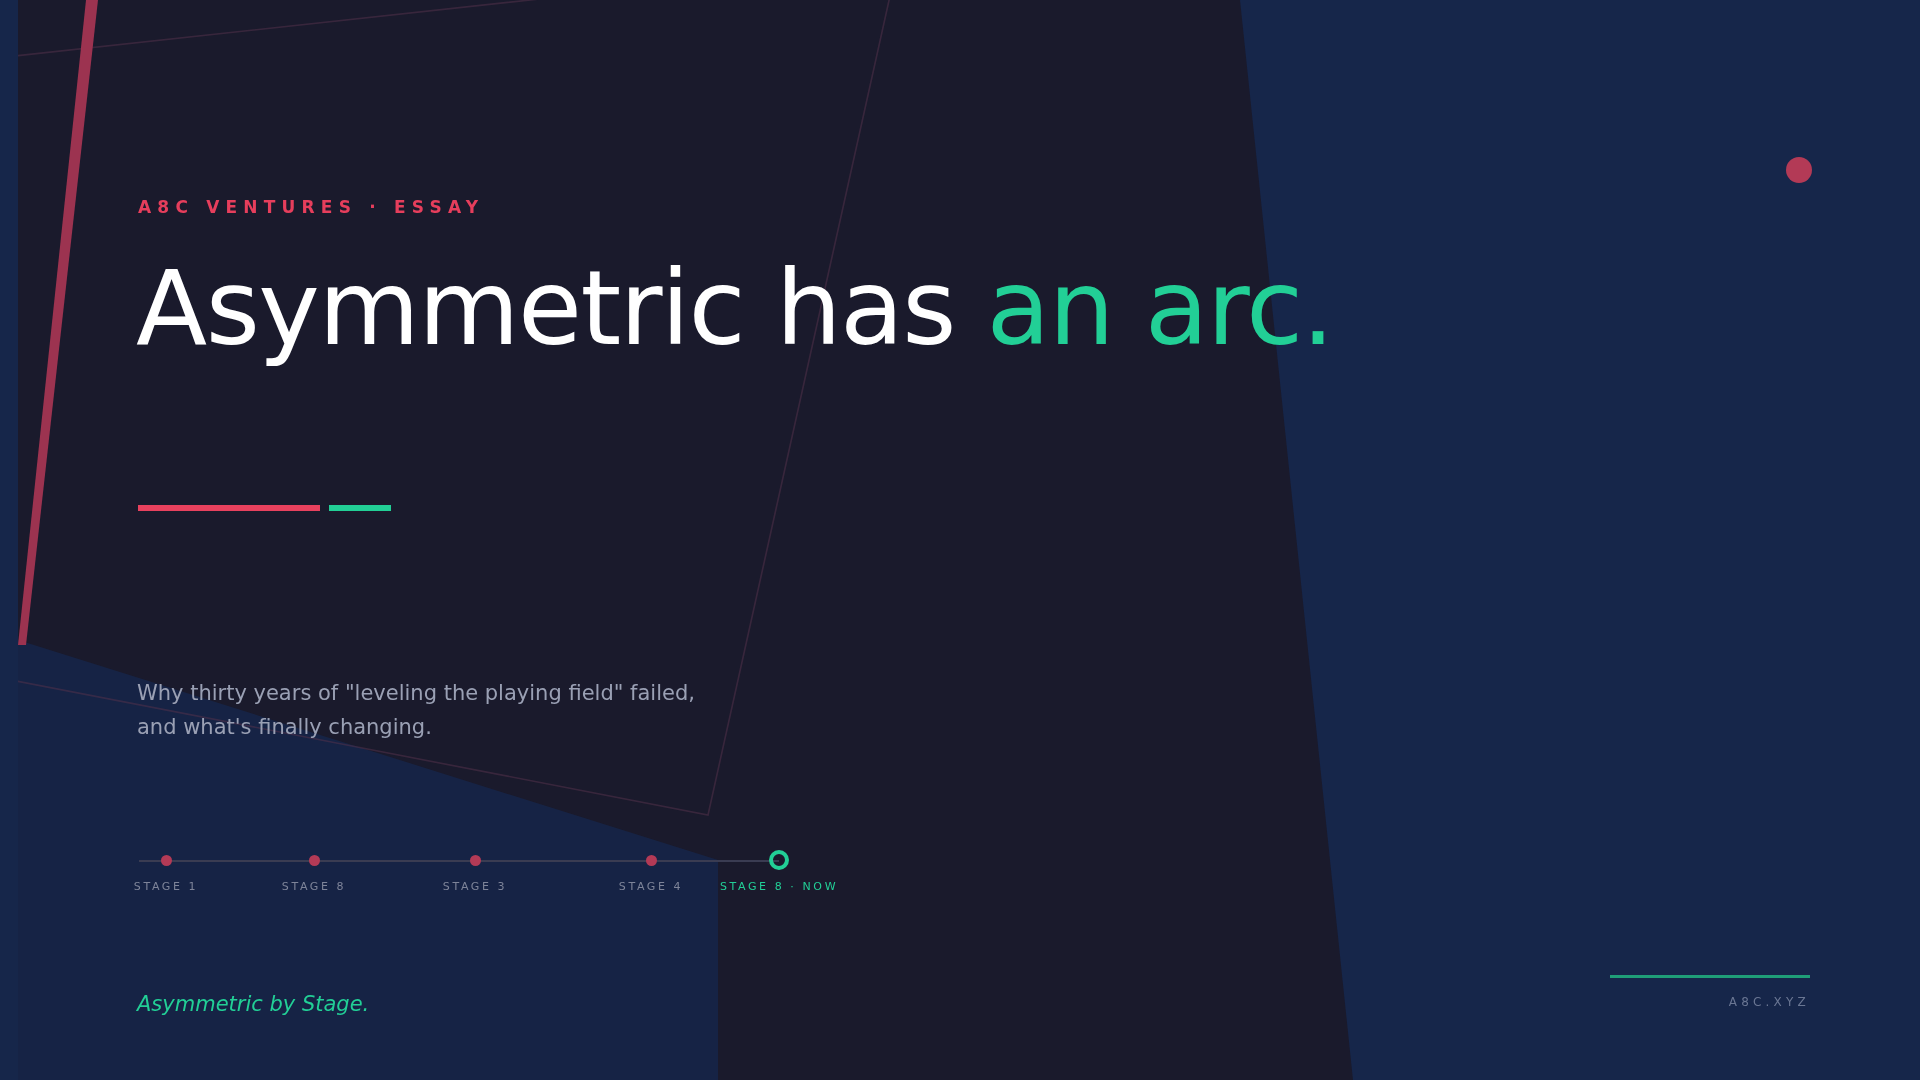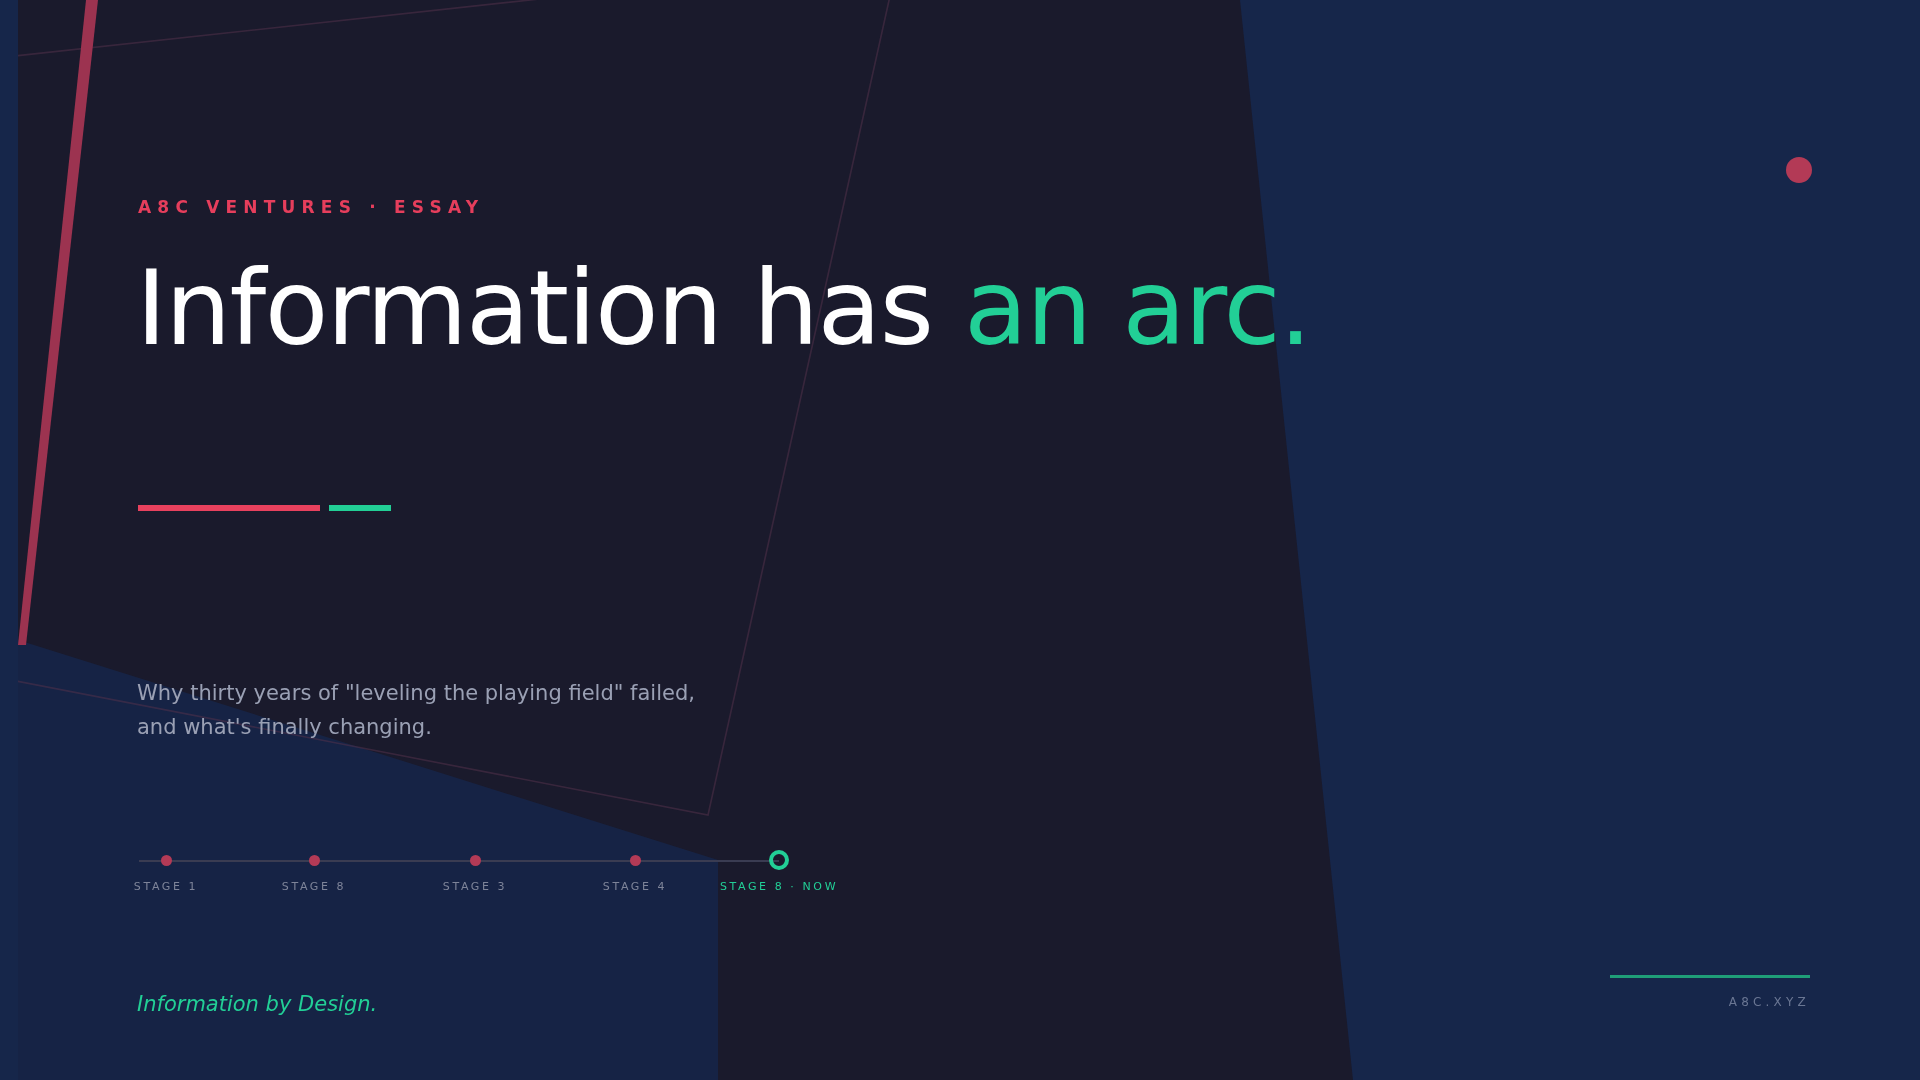--- a/index.html
+++ b/index.html
@@ -177,21 +177,21 @@
       <polygon points="68,0 80,0 8,645 0,645" fill="#9c3350"></polygon>
 
       <circle cx="1781" cy="170" r="13" fill="#b33a56"></circle>
     </svg>
   </div>
 
   <div class="content">
 
     <div class="eyebrow">A8C VENTURES · ESSAY</div>
 
-    <h1 class="headline"><span>Information has </span><span class="accent">an arc.</span></h1>
+    <h1 class="headline"><span>Asymmetric has </span><span class="accent">an arc.</span></h1>
 
     <div class="rule-group">
       <div class="rule-crimson"></div>
       <div class="rule-teal"></div>
     </div>
 
 
     <div class="body-copy">Why thirty years of "leveling the playing field" failed,
 and what's finally changing.</div>
 
@@ -203,32 +203,32 @@
             <div class="lbl">STAGE 1</div>
           </div>
           <div class="node" style="left: 160px;">
             <div class="dot"></div>
             <div class="lbl">STAGE 8</div>
           </div>
           <div class="node" style="left: 321px;">
             <div class="dot"></div>
             <div class="lbl">STAGE 3</div>
           </div>
-          <div class="node" style="left: 481px; justify-content: center;">
+          <div class="node" style="left: 497px; justify-content: center;">
             <div class="dot"></div>
             <div class="lbl">STAGE 4</div>
           </div>
           <div class="node active" style="left: 625px;">
             <div class="dot"></div>
             <div class="lbl">STAGE 8 · NOW</div>
           </div>
         </div>
     </div>
 
-    <div class="tagline">Information by Design.</div>
+    <div class="tagline">Asymmetric by Stage.</div>
 
     <div class="brand-block">
       <div class="brand-rule"></div>
       <div class="brand-url">A8C.XYZ</div>
     </div>
 
   </div>
 </div>
 
 </body></html>

